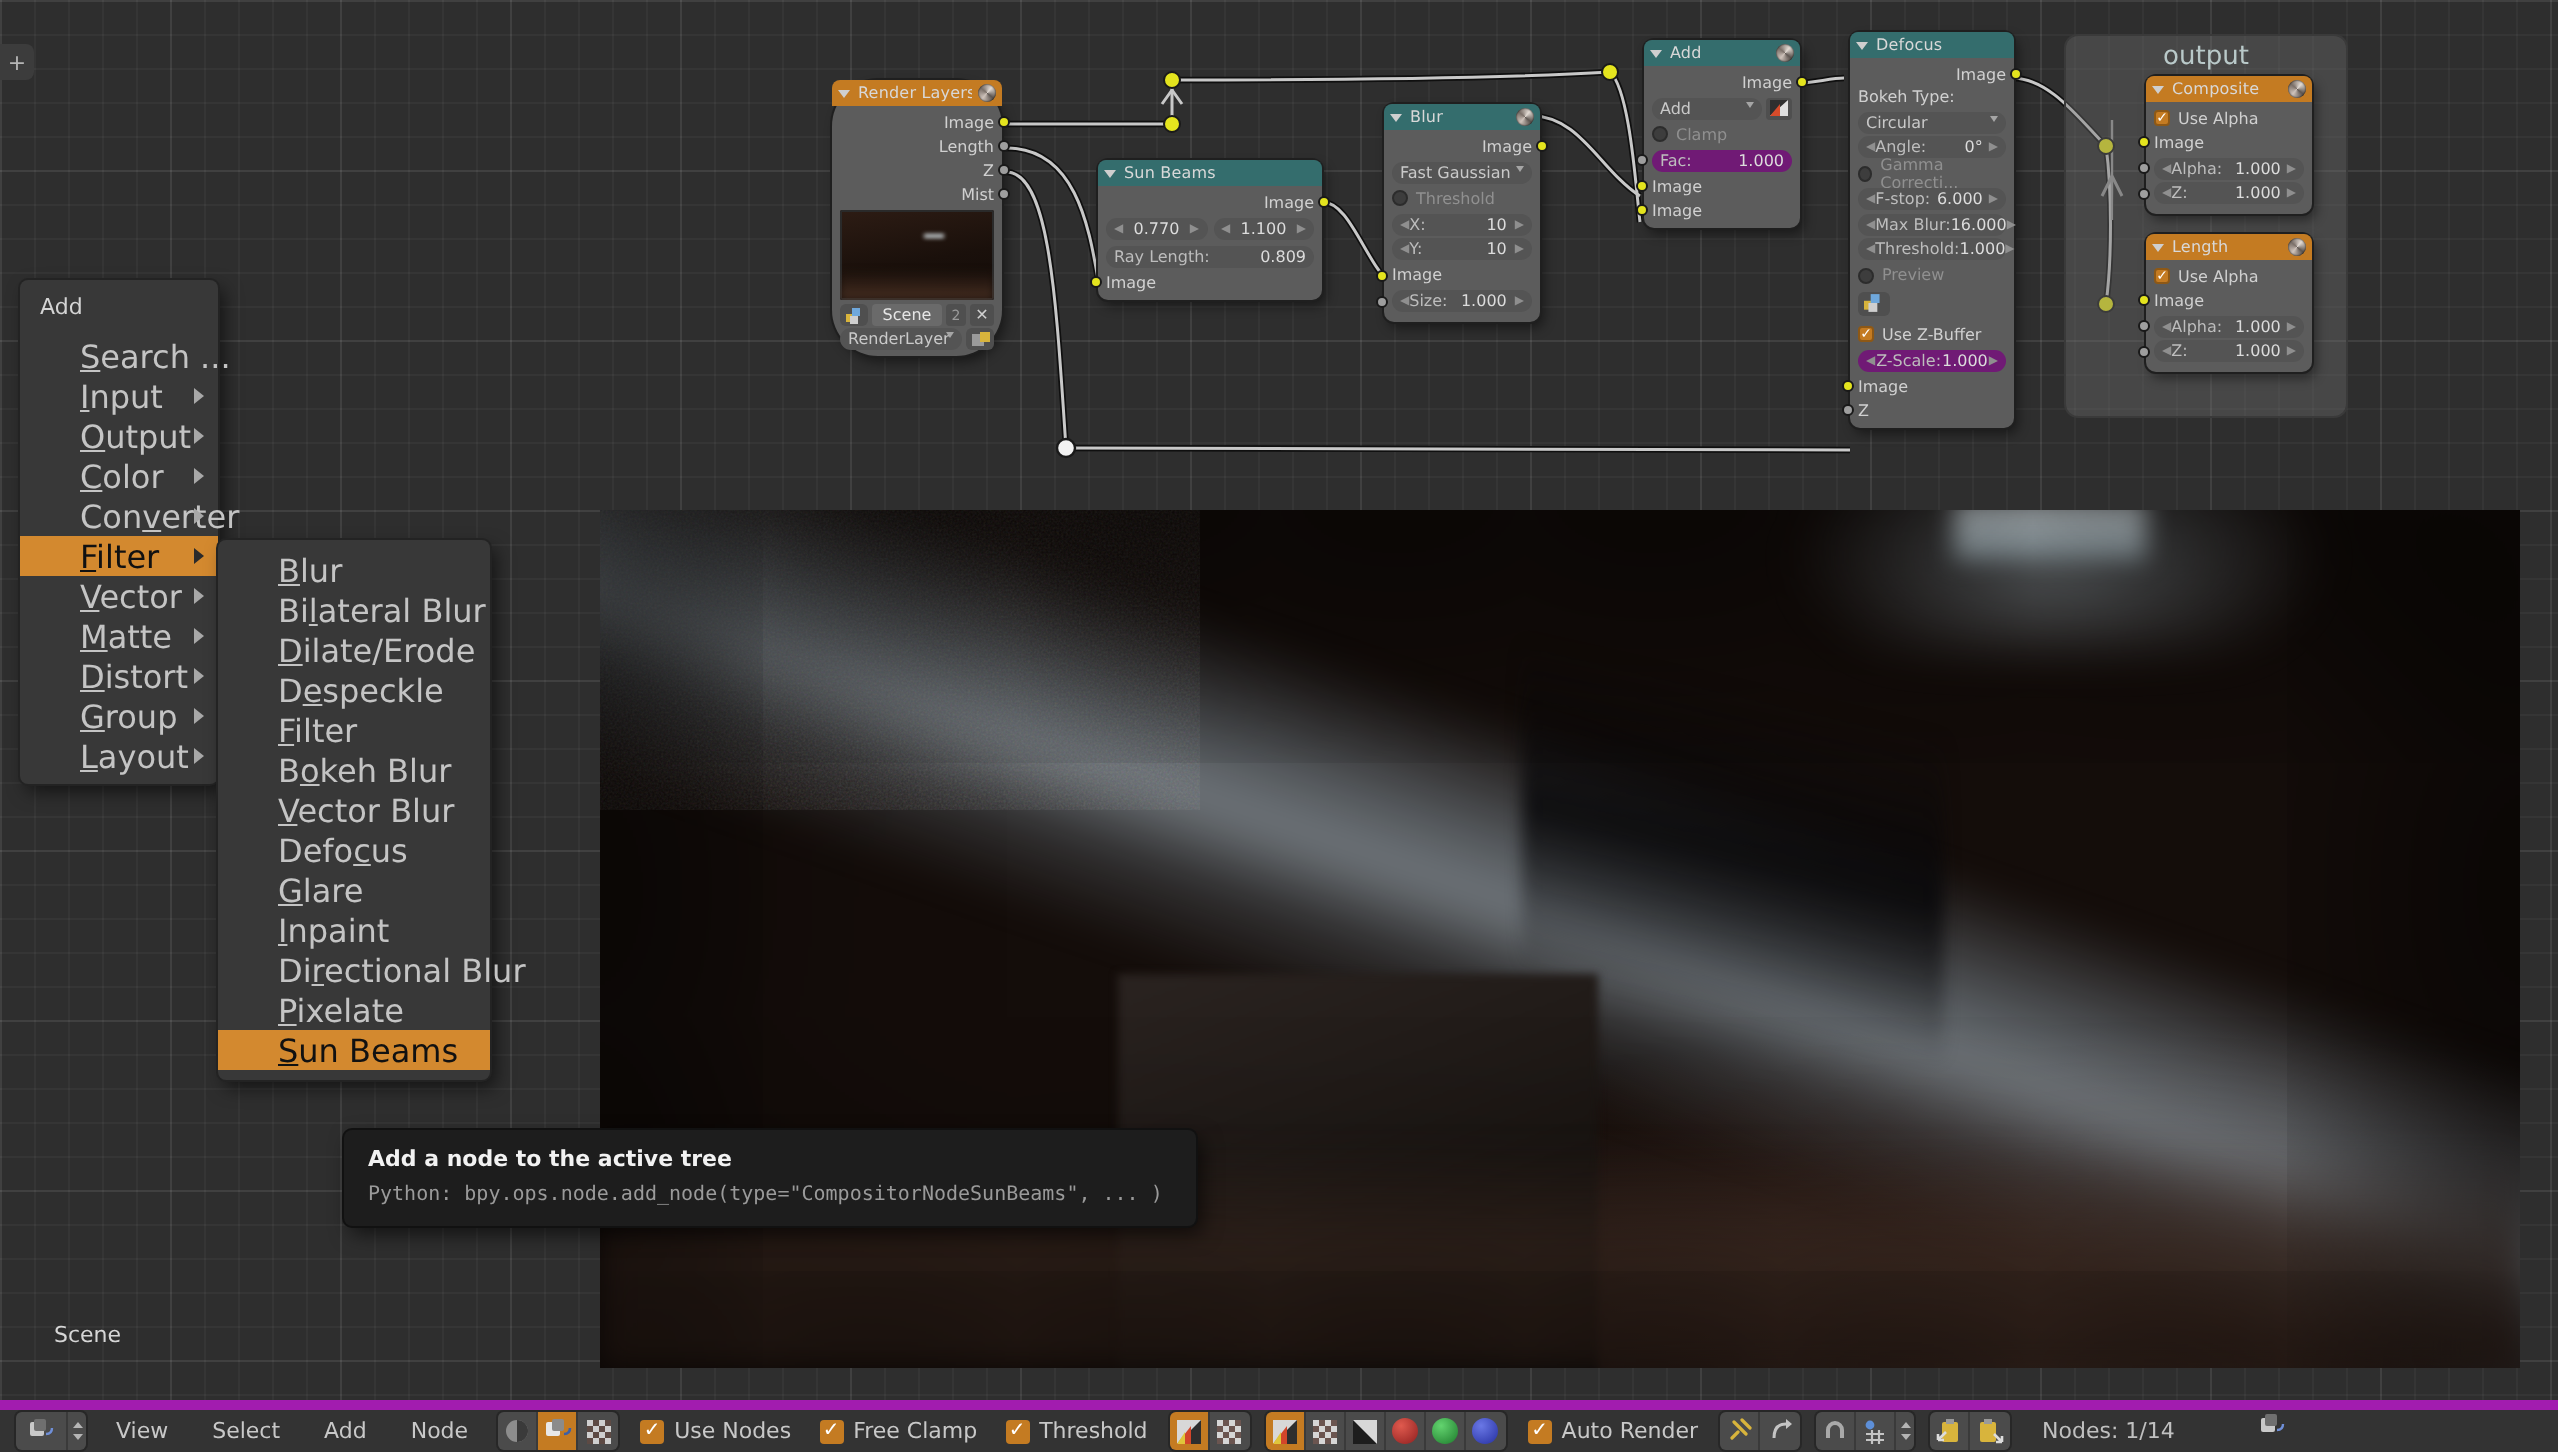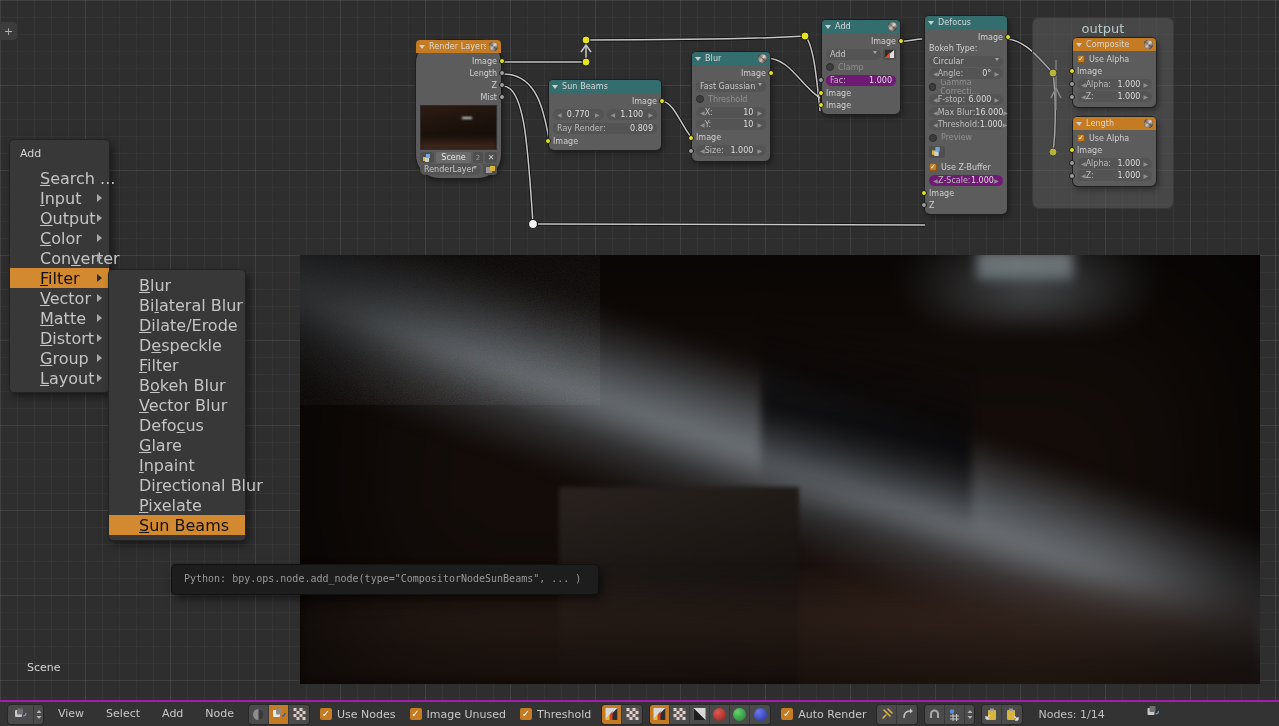--- a/index.html
+++ b/index.html
@@ -162,21 +162,21 @@
     position:absolute; left:172px; top:565px; width:426px;
     background:#1d1d1d; border-radius:4px;
     box-shadow:0 0 0 1px #111, 3px 4px 10px rgba(0,0,0,.6);
     padding:8px 12px 10px;
   }
   #tooltip .t1 { color:#f2f2f2; font-size:11px; font-weight:bold; margin-bottom:6px; }
   #tooltip .t2 { color:#9a9a9a; font-size:10px; font-family:"DejaVu Sans Mono", monospace; }
   
   #botbar {
     position:absolute; left:0; bottom:0; width:1279px; height:26px;
-    background:#333333; border-top:2px solid #a21caf;
+    background:#333333; border-top:5px solid #a21caf;
     display:flex; align-items:center; gap:0; padding:0 4px;
   }
   #botbar .mnu { padding:0 11px; font-size:11px; color:#c8c8c8; line-height:26px; }
   .grp { display:flex; align-items:center; border-radius:3px; overflow:hidden;
          box-shadow:0 0 0 1px #272727; margin:0 4px; }
   .ibtn {
     width:20px;height:19px; background:#4b4b4b;
     display:flex;align-items:center;justify-content:center;
     border-right:1px solid #3a3a3a;
   }
@@ -344,21 +344,21 @@
           <span class="val">0.770</span>
           <span class="ar">▶</span>
         </span>
         <span class="w num" style="flex:1;">
           <span class="ar">◀</span>
           <span class="val">1.100</span>
           <span class="ar">▶</span>
         </span>
       </div>
       <div class="w num">
-        <span class="lbl">Ray Render:</span>
+        <span class="lbl">Ray Length:</span>
         <span class="val">0.809</span>
       </div>
       <div class="row" style="margin-top:1px;">
         <span class="socket in sock-img"></span>
         <span>Image</span>
       </div>
     </div>
   </div>
 
   <div class="node" style="left:692px;top:52px;width:78px;">
@@ -671,20 +671,21 @@
     </div>
   <div class="mi">
       <span><u>P</u>ixelate</span>
     </div>
   <div class="mi sel">
       <span><u>S</u>un Beams</span>
     </div>
 </div>
 
 <div id="tooltip">
+  <div class="t1">Add a node to the active tree</div>
   <div class="t2">Python: bpy.ops.node.add_node(type="CompositorNodeSunBeams", ... )</div>
 </div>
 
 <div id="botbar">
   <div class="grp">
     <div class="ibtn" style="width:26px;">
       <svg width="14" height="13" viewBox="0 0 14 13">
         <rect x="1" y="2" width="7" height="7" rx="1" fill="#c9c9c9"></rect>
         <rect x="3" y="0.5" width="6" height="6" rx="1" fill="#6f6f6f"></rect>
         <path d="M9 8 q3 0 3 -3" stroke="#6f8fd8" stroke-width="1.2" fill="none"></path>
@@ -733,21 +734,21 @@
       </svg>
     </div>
   </div>
 
   <div class="tgl">
     <span class="bx">✓</span>
     <span>Use Nodes</span>
   </div>
   <div class="tgl">
     <span class="bx">✓</span>
-    <span>Image Unused</span>
+    <span>Free Clamp</span>
   </div>
   <div class="tgl">
     <span class="bx">✓</span>
     <span>Threshold</span>
   </div>
 
   <div class="grp">
     <div class="ibtn on">
       <svg width="13" height="12" viewBox="0 0 12 12">
           <rect width="12" height="12" fill="#d8d8d8"></rect>

